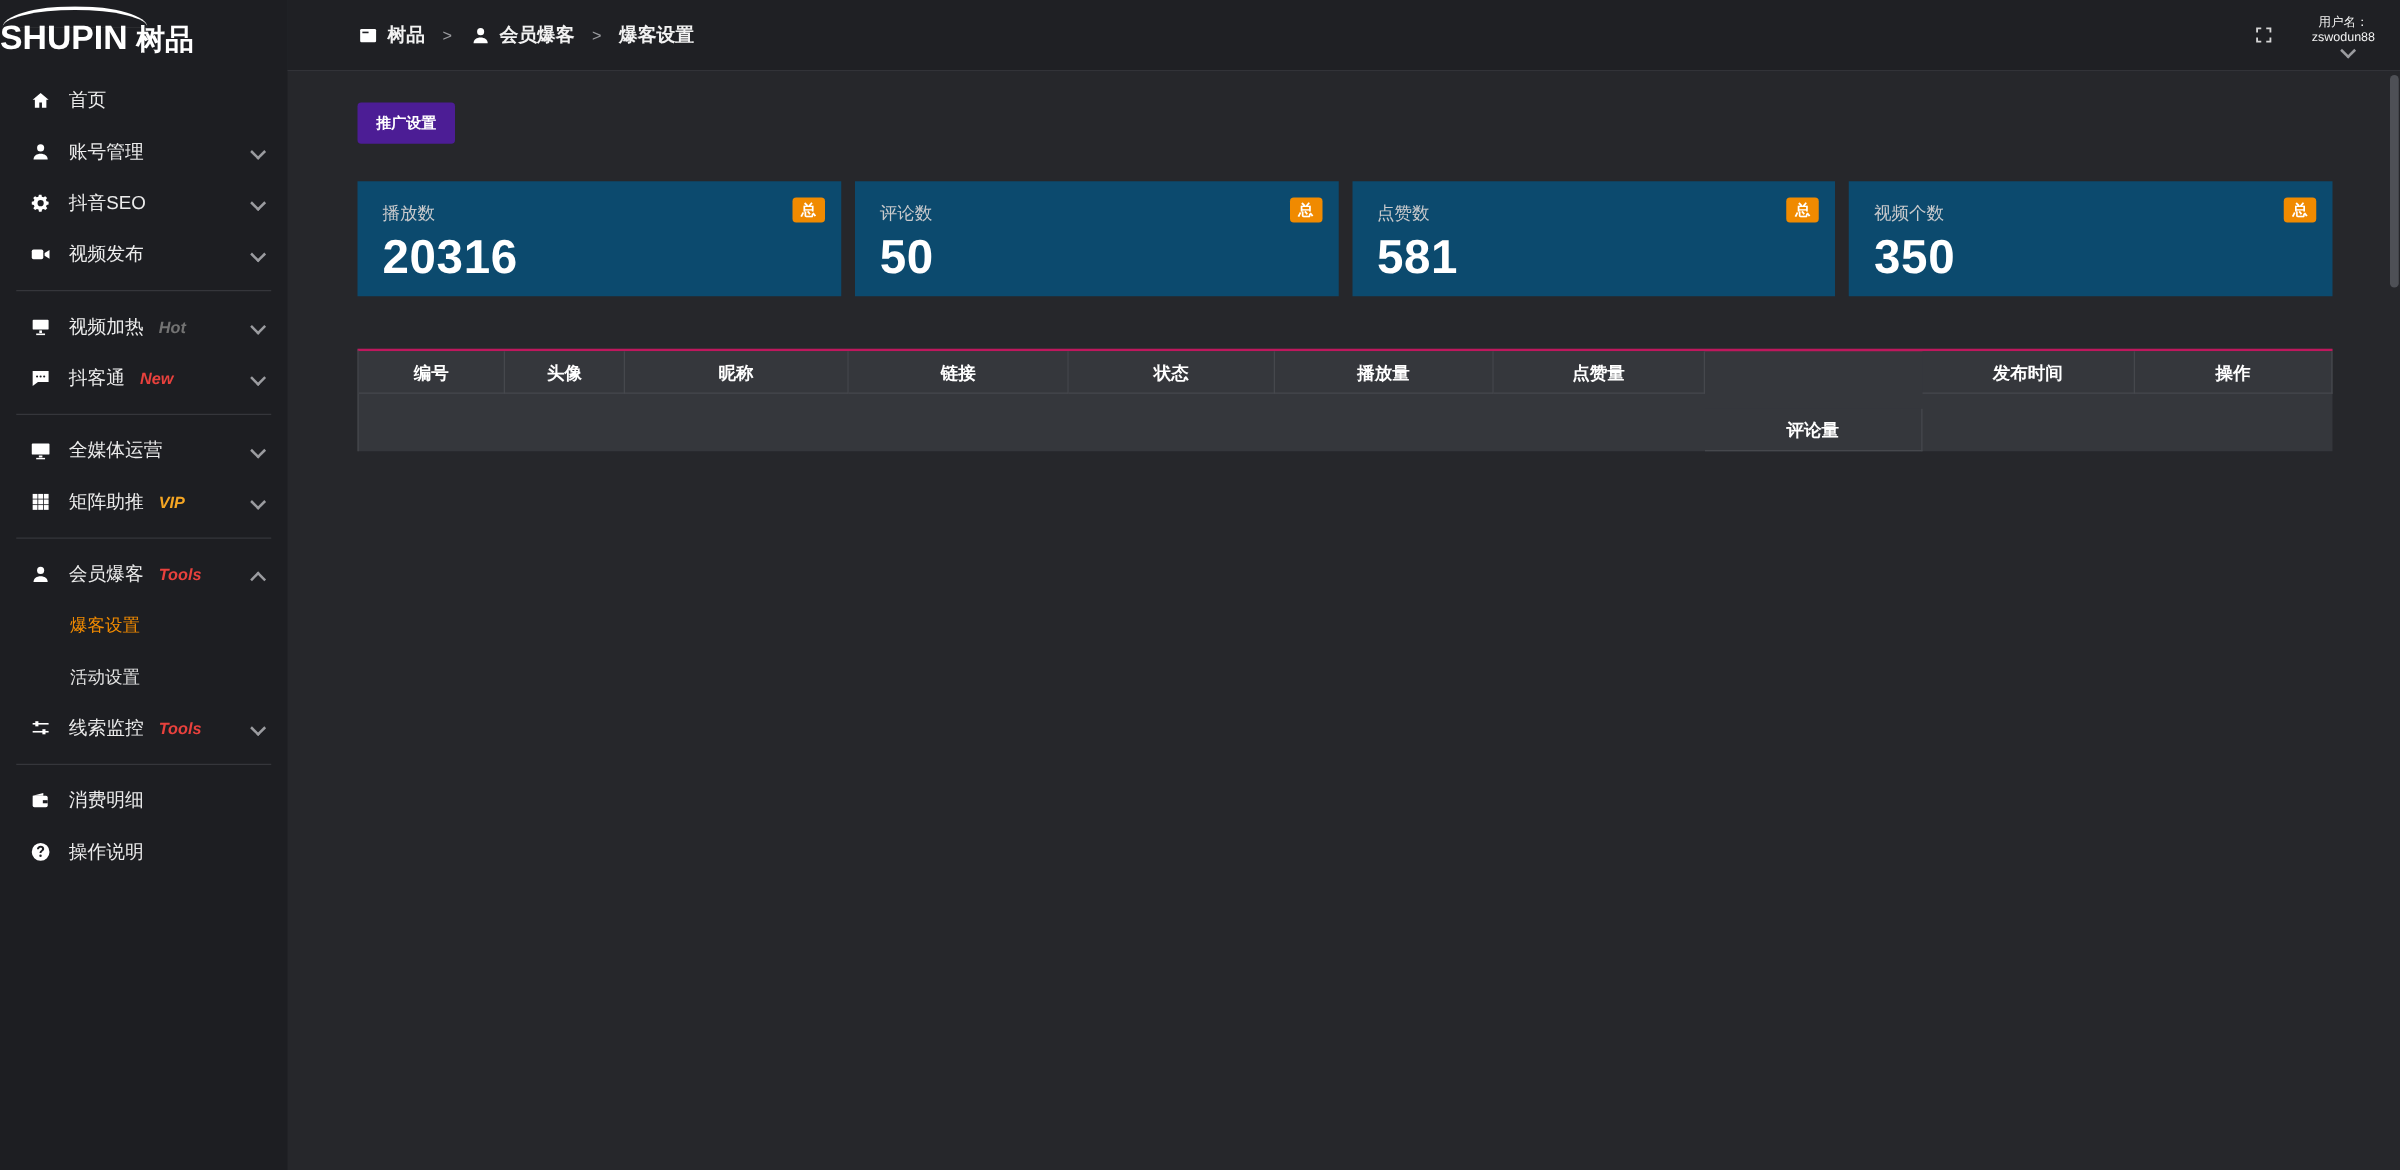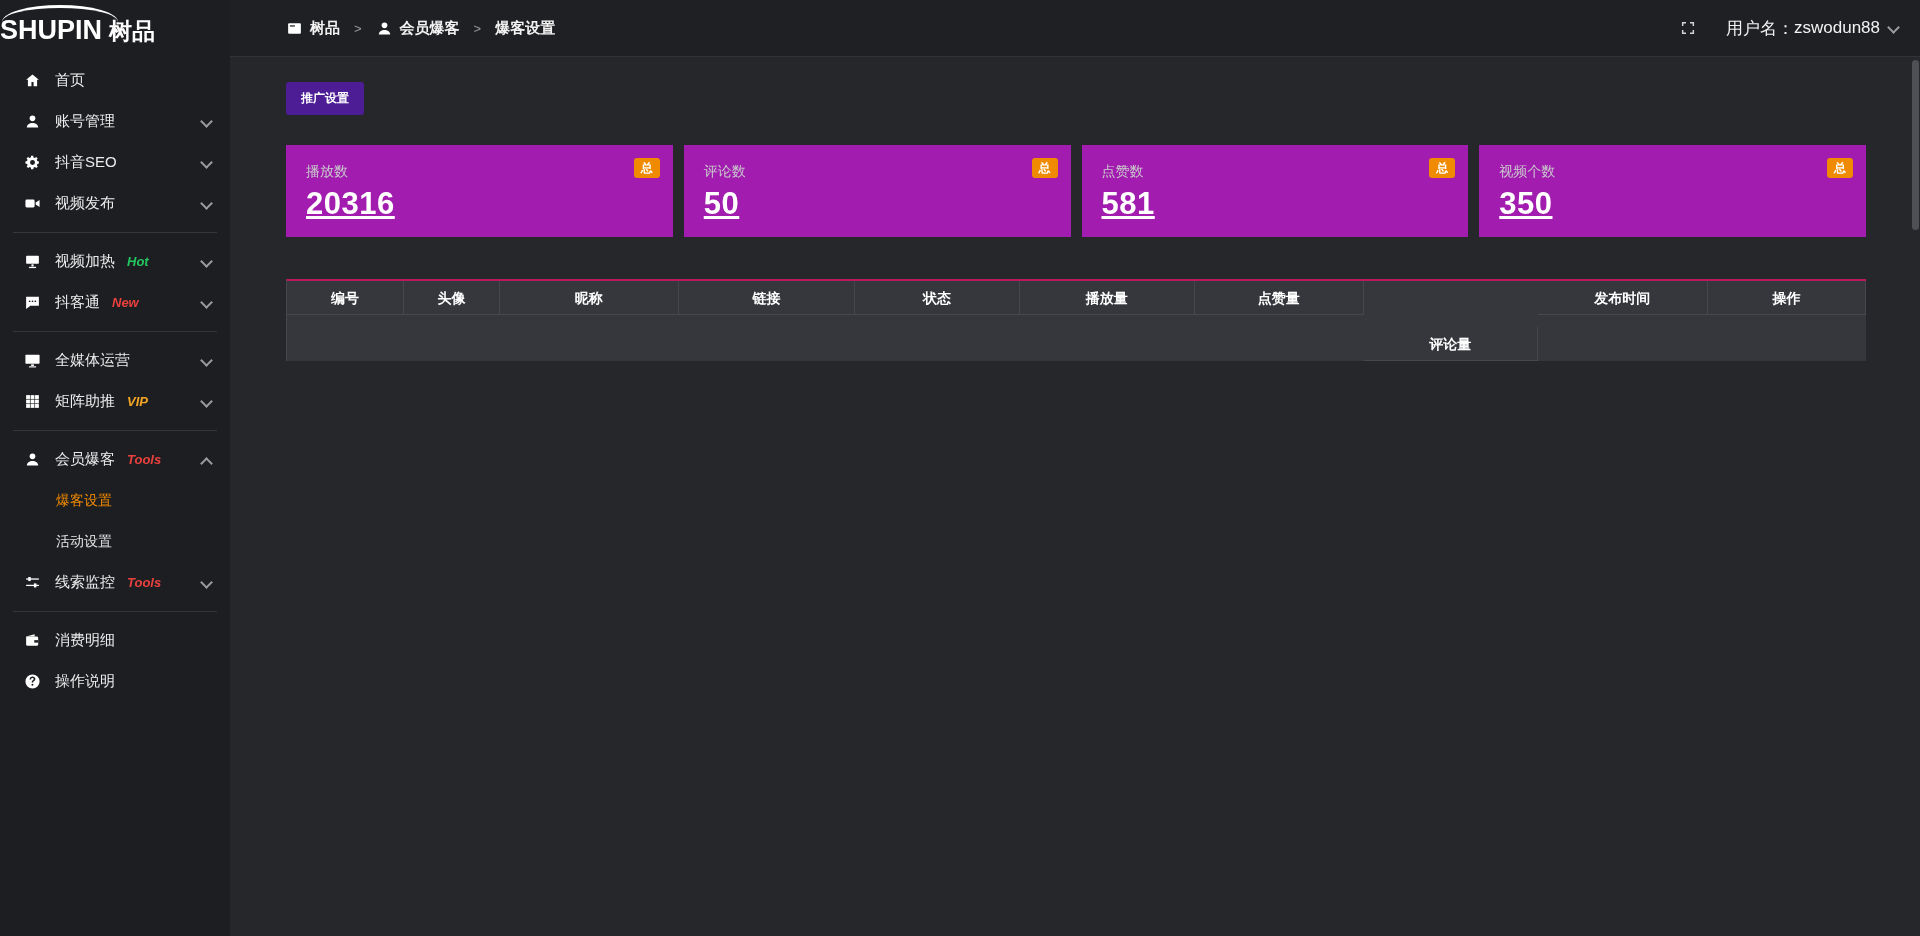--- a/index.html
+++ b/index.html
@@ -37,35 +37,35 @@
   
   .main{flex:1;display:flex;flex-direction:column;min-width:0;}
   .topbar{height:57px;background:#1f2024;border-bottom:1px solid #323338;
     display:flex;align-items:center;padding:0 20px 0 56px;box-sizing:border-box;flex-shrink:0;}
   .breadcrumb{display:flex;align-items:center;gap:14px;font-size:15px;font-weight:bold;color:#f2f2f2;}
   .bc-item{display:flex;align-items:center;gap:7px;cursor:pointer;}
   .bc-icon{display:flex;align-items:center;}
   .bc-sep{color:#9a9b9f;font-size:13px;font-weight:normal;}
   .top-spacer{flex:1;}
   .fs-icon{display:flex;align-items:center;margin-right:30px;cursor:pointer;}
-  .user-area{display:flex;align-items:center;font-size:17px;color:#f2f2f2;cursor:pointer;}
+  .user-area{display:flex;align-items:center;font-size:10px;color:#f2f2f2;cursor:pointer;flex-direction:column;}
   .user-area .chev{margin-left:8px;width:12px;}
 
   
   .content{flex:1;padding:25px 54px 0 56px;box-sizing:border-box;}
   .promo-btn{background:#4c1d95;color:#fff;border:none;border-radius:3px;
     font-size:12px;font-weight:bold;padding:8px 15px;cursor:pointer;
     font-family:"Liberation Sans","DejaVu Sans",sans-serif;}
 
   .cards{display:flex;gap:11px;margin-top:30px;}
-  .card{flex:1;height:92px;background:#a21caf;position:relative;box-sizing:border-box;padding:17px 20px;}
+  .card{flex:1;height:92px;background:#0c4a6e;position:relative;box-sizing:border-box;padding:17px 20px;}
   .card-label{font-size:14px;color:#c9cacc;}
   .card-badge{position:absolute;top:13px;right:13px;background:#f08a00;color:#fff;
     font-size:12px;font-weight:bold;padding:4px 7px;border-radius:3px;line-height:1;}
-  .card-value{font-size:31px;font-weight:bold;color:#fff;margin-top:5px;letter-spacing:0.5px;text-decoration:underline;}
+  .card-value{font-size:38px;font-weight:bold;color:#fff;margin-top:5px;letter-spacing:0.5px;}
 
   
   .tbl{margin-top:42px;border-top:2px solid #be185d;border-left:1px solid #46484d;background:#35373c;}
   .thead{display:flex;}
   .th{height:34px;line-height:34px;text-align:center;font-size:14px;font-weight:bold;color:#fff;
     background:#35373c;border-right:1px solid #46484d;border-bottom:1px solid #46484d;box-sizing:border-box;}
   .col-0{flex:0 0 7.4%;}  .col-1{flex:0 0 6.1%;}  .col-2{flex:0 0 11.3%;}
   .col-3{flex:0 0 11.2%;} .col-4{flex:0 0 10.4%;} .col-5{flex:0 0 11.1%;}
   .col-6{flex:0 0 10.7%;} .col-7{flex:0 0 11.0%;margin-top:46px;} .col-8{flex:0 0 10.8%;}
   .col-9{flex:0 0 10.0%;}
@@ -127,21 +127,21 @@
         <div class="nav-divider"></div>
         <div class="nav-item">
           <span class="nav-icon">
             <svg width="17" height="17" viewBox="0 0 24 24" fill="#fff" xmlns="http://www.w3.org/2000/svg">
               <rect x="3" y="4" width="18" height="11" rx="1"></rect>
               <rect x="10.5" y="16" width="3" height="3"></rect>
               <rect x="7" y="19.5" width="10" height="1.8"></rect>
             </svg>
           </span>
           <span class="nav-label">视频加热</span>
-          <span class="nav-badge" style="color: #22c55e;">Hot</span>
+          <span class="nav-badge" style="color: #737373;">Hot</span>
           <span class="chev down"></span>
         </div>
         <div class="nav-item">
           <span class="nav-icon">
             <svg width="17" height="17" viewBox="0 0 24 24" fill="#fff" xmlns="http://www.w3.org/2000/svg">
               <path d="M3 4h18v12.5H9L3 21z"></path>
               <circle cx="8" cy="10.2" r="1.2" fill="#1d1e22"></circle>
               <circle cx="12" cy="10.2" r="1.2" fill="#1d1e22"></circle>
               <circle cx="16" cy="10.2" r="1.2" fill="#1d1e22"></circle>
             </svg>

